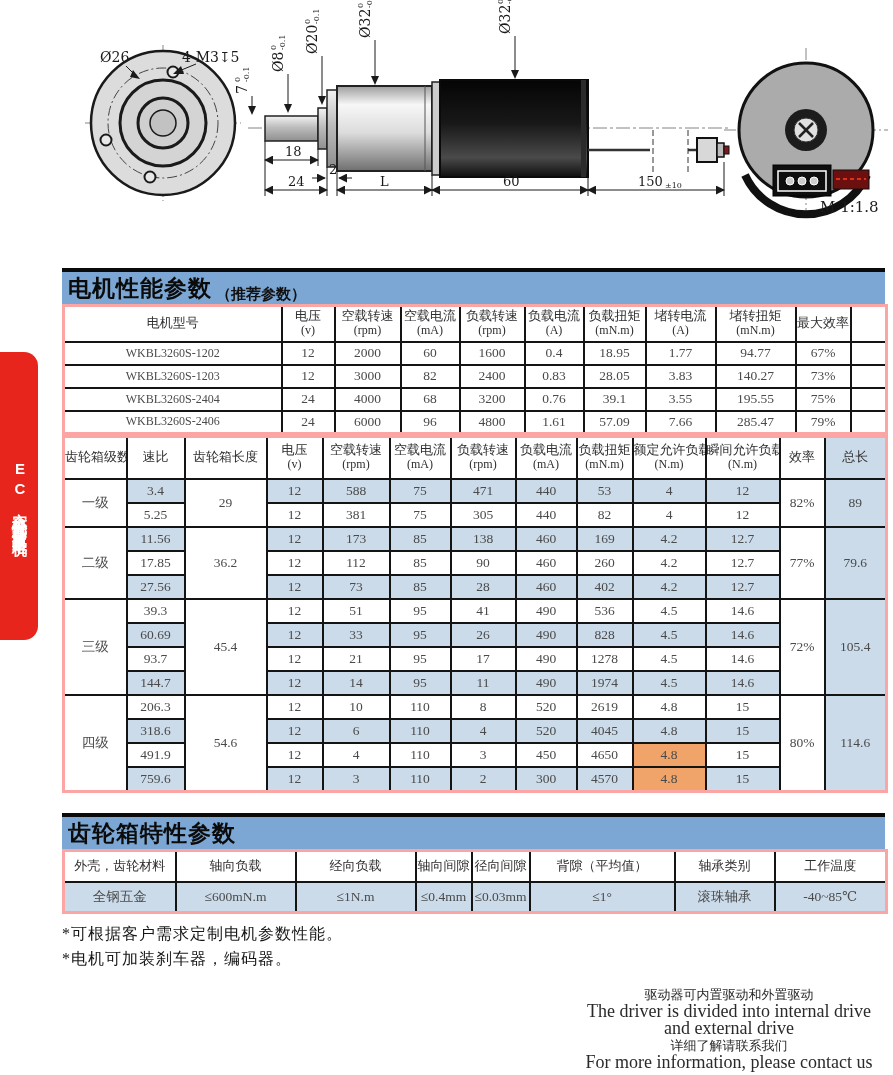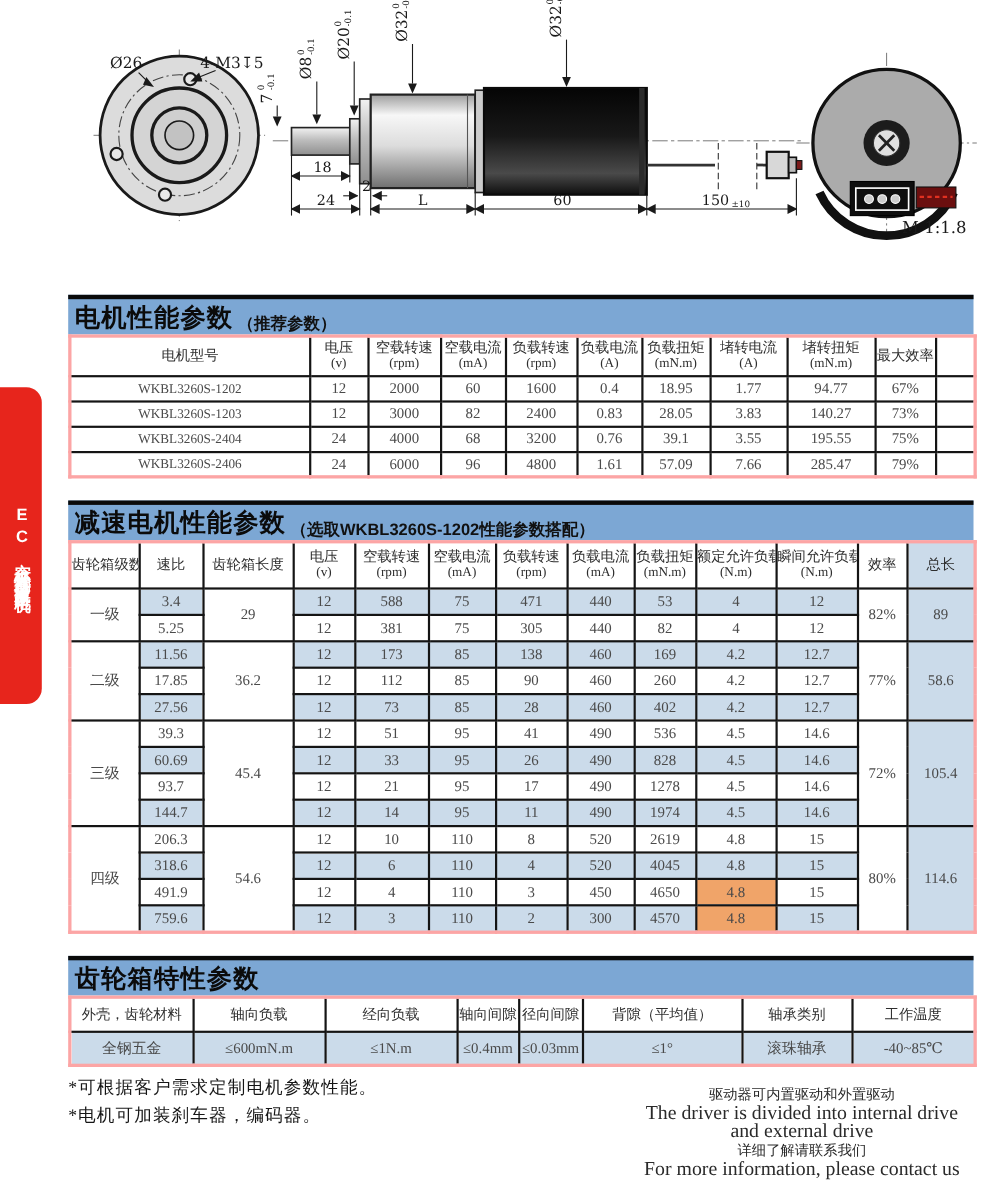--- a/index.html
+++ b/index.html
@@ -303,24 +303,20 @@
       <td>1.61</td>
       <td>57.09</td>
       <td>7.66</td>
       <td>285.47</td>
       <td>79%</td>
       <td></td>
     </tr>
   </tbody>
     </table>
 
-  <div class="band">
-    <span class="ttl">减速电机性能参数</span>
-    <span class="sub">（选取WKBL3260S-1202性能参数搭配）</span>
-  </div>
   <table class="t2">
     <colgroup>
       <col style="width:63px">
         <col style="width:58px">
         <col style="width:82px">
         <col style="width:56px">
       <col style="width:67px">
         <col style="width:61px">
         <col style="width:65px">
         <col style="width:61px">
@@ -380,21 +376,21 @@
       <td class="mw" rowspan="3">36.2</td>
       <td>12</td>
       <td>173</td>
       <td>85</td>
       <td>138</td>
       <td>460</td>
       <td>169</td>
       <td>4.2</td>
       <td>12.7</td>
       <td class="mw" rowspan="3">77%</td>
-      <td class="mb" rowspan="3">58.6</td>
+      <td class="mb" rowspan="3">79.6</td>
     </tr>
     <tr class="w">
       <td>17.85</td>
       <td>12</td>
       <td>112</td>
       <td>85</td>
       <td>90</td>
       <td>460</td>
       <td>260</td>
       <td>4.2</td>

